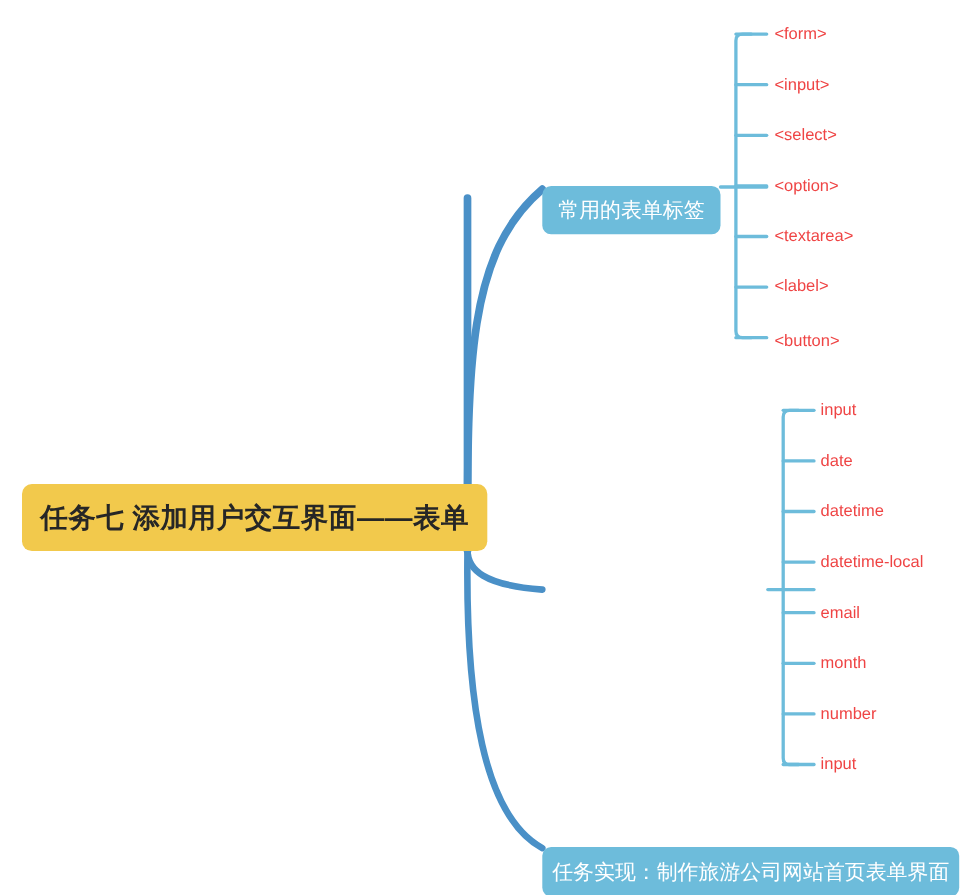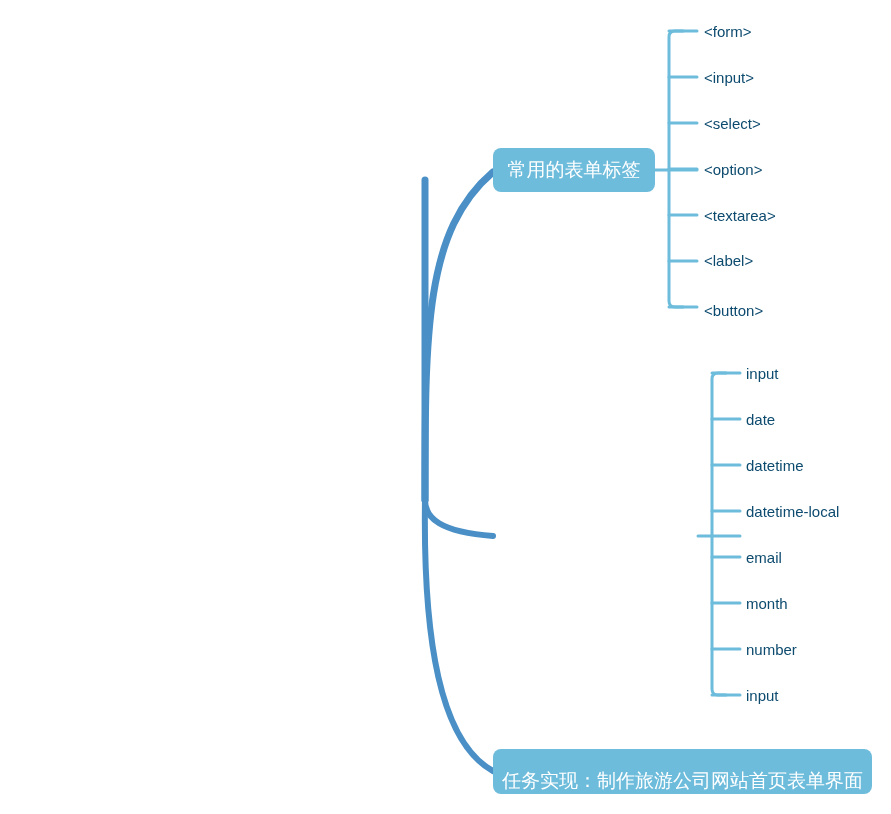--- a/index.html
+++ b/index.html
@@ -50,46 +50,46 @@
     z-index: 4;
   }
 
   .branch-node {
     background: #6DBCDB;
     border-radius: 8px;
     color: #ffffff;
     font-size: 19px;
     font-weight: normal;
     z-index: 3;
+    margin-top: 21px;
   }
   .branch-node.b1 {
     left: 493px;
     top: 148px;
     width: 162px;
     height: 44px;
   }
   .branch-node.b2 {
     left: 493px;
     top: 514px;
     width: 205px;
     height: 44px;
   }
   .branch-node.b3 {
     left: 493px;
     top: 749px;
     width: 379px;
     height: 45px;
-    align-items: flex-end;
   }
 
   
   .leaf-label {
     position: absolute;
     font-size: 15px;
-    color: #0c4a6e;
+    color: #ef4444;
     white-space: nowrap;
     line-height: 1;
     transform: translateY(-50%);
     z-index: 2;
   }
   .leaf-label.g1 { left: 704px; }
   .leaf-label.g2 { left: 746px; }
 </style>
 </head>
 <body>
@@ -120,20 +120,23 @@
     <line x1="712" y1="373" x2="740" y2="373" stroke="#6DBCDB" stroke-width="3" stroke-linecap="round"></line>
     <line x1="712" y1="419" x2="740" y2="419" stroke="#6DBCDB" stroke-width="3" stroke-linecap="round"></line>
     <line x1="712" y1="465" x2="740" y2="465" stroke="#6DBCDB" stroke-width="3" stroke-linecap="round"></line>
     <line x1="712" y1="511" x2="740" y2="511" stroke="#6DBCDB" stroke-width="3" stroke-linecap="round"></line>
     <line x1="712" y1="557" x2="740" y2="557" stroke="#6DBCDB" stroke-width="3" stroke-linecap="round"></line>
     <line x1="712" y1="603" x2="740" y2="603" stroke="#6DBCDB" stroke-width="3" stroke-linecap="round"></line>
     <line x1="712" y1="649" x2="740" y2="649" stroke="#6DBCDB" stroke-width="3" stroke-linecap="round"></line>
     <line x1="712" y1="695" x2="740" y2="695" stroke="#6DBCDB" stroke-width="3" stroke-linecap="round"></line>
   </svg>
 
+  <div class="node root-node">
+    <span>任务七 添加用户交互界面——表单</span>
+  </div>
 
   <div class="node branch-node b1">
     <span>常用的表单标签</span>
   </div>
 
 
   <div class="node branch-node b3">
     <span>任务实现：制作旅游公司网站首页表单界面</span>
   </div>
 

